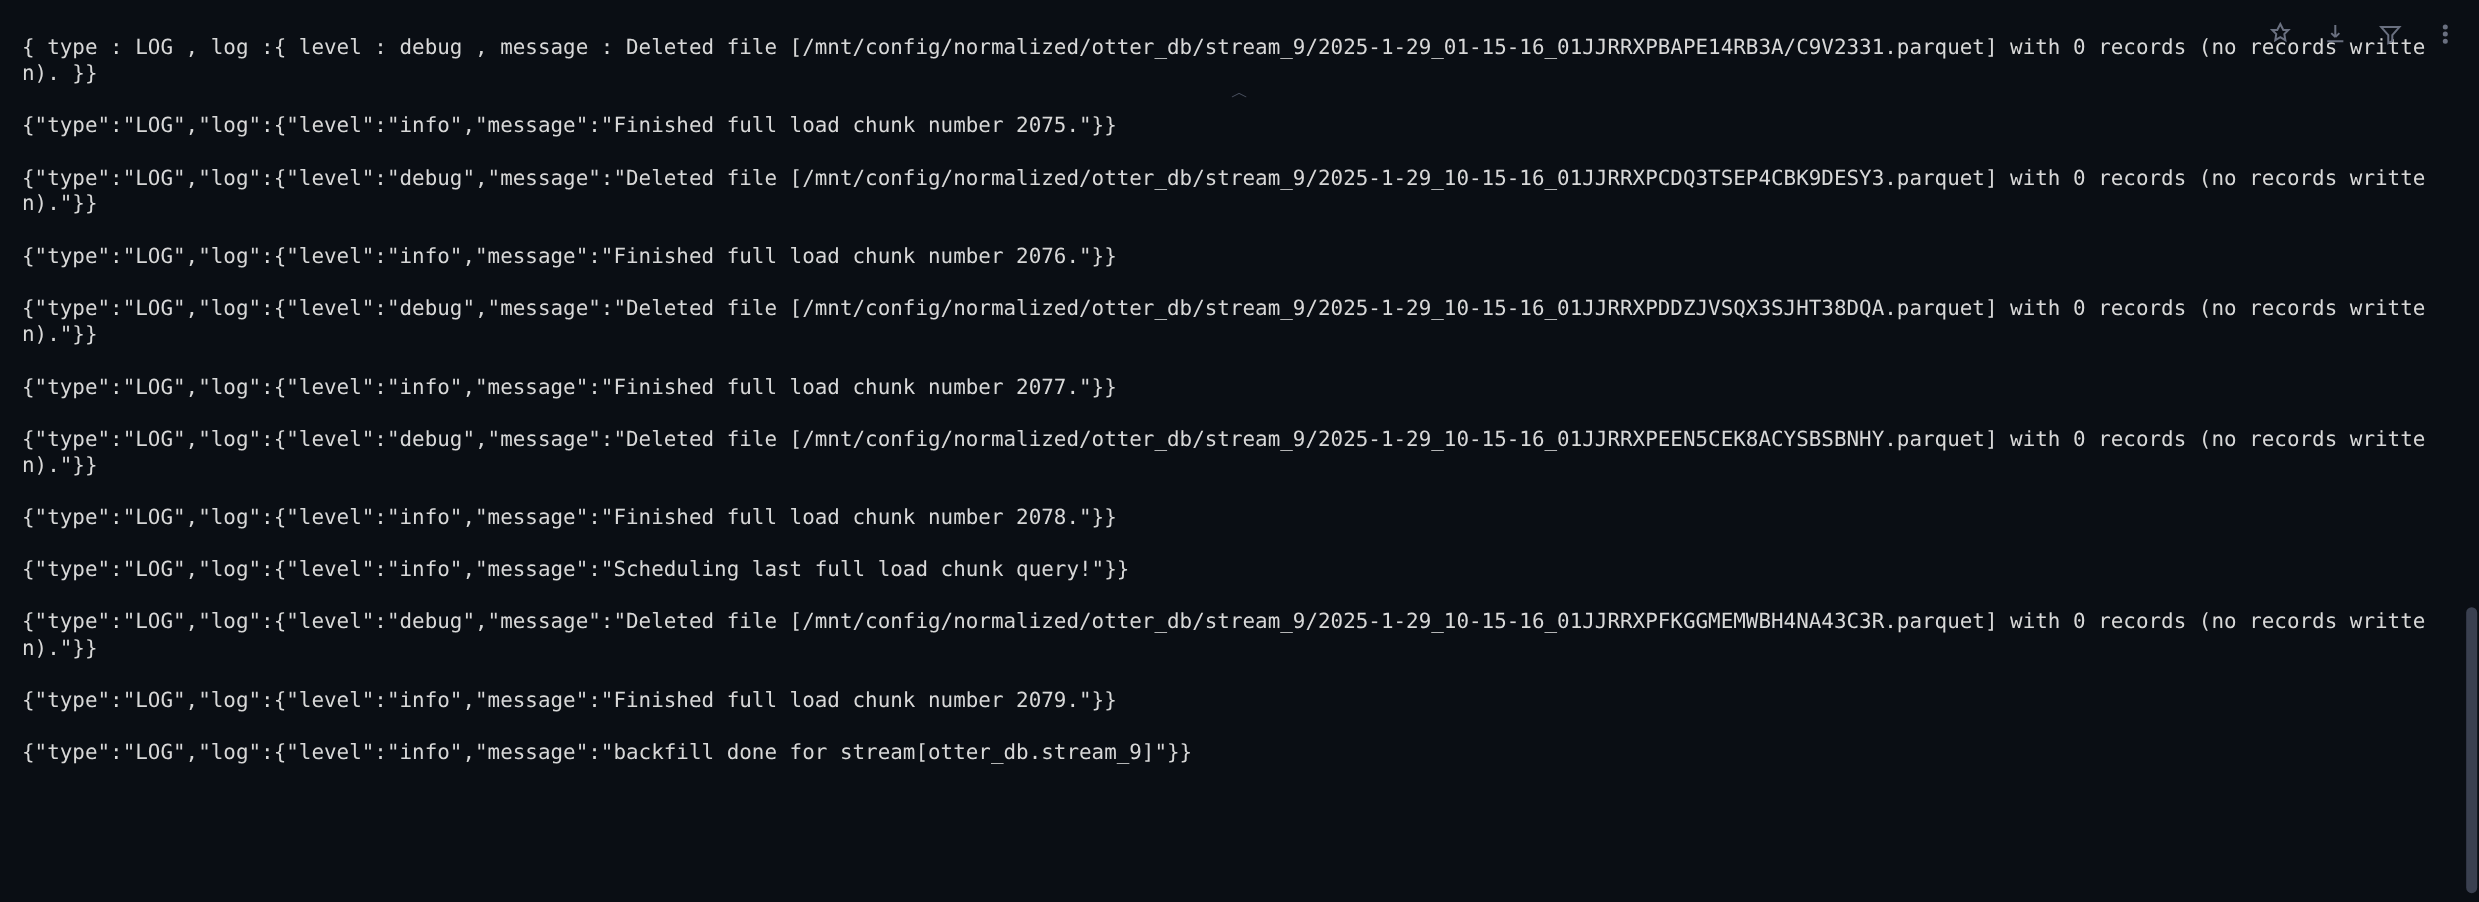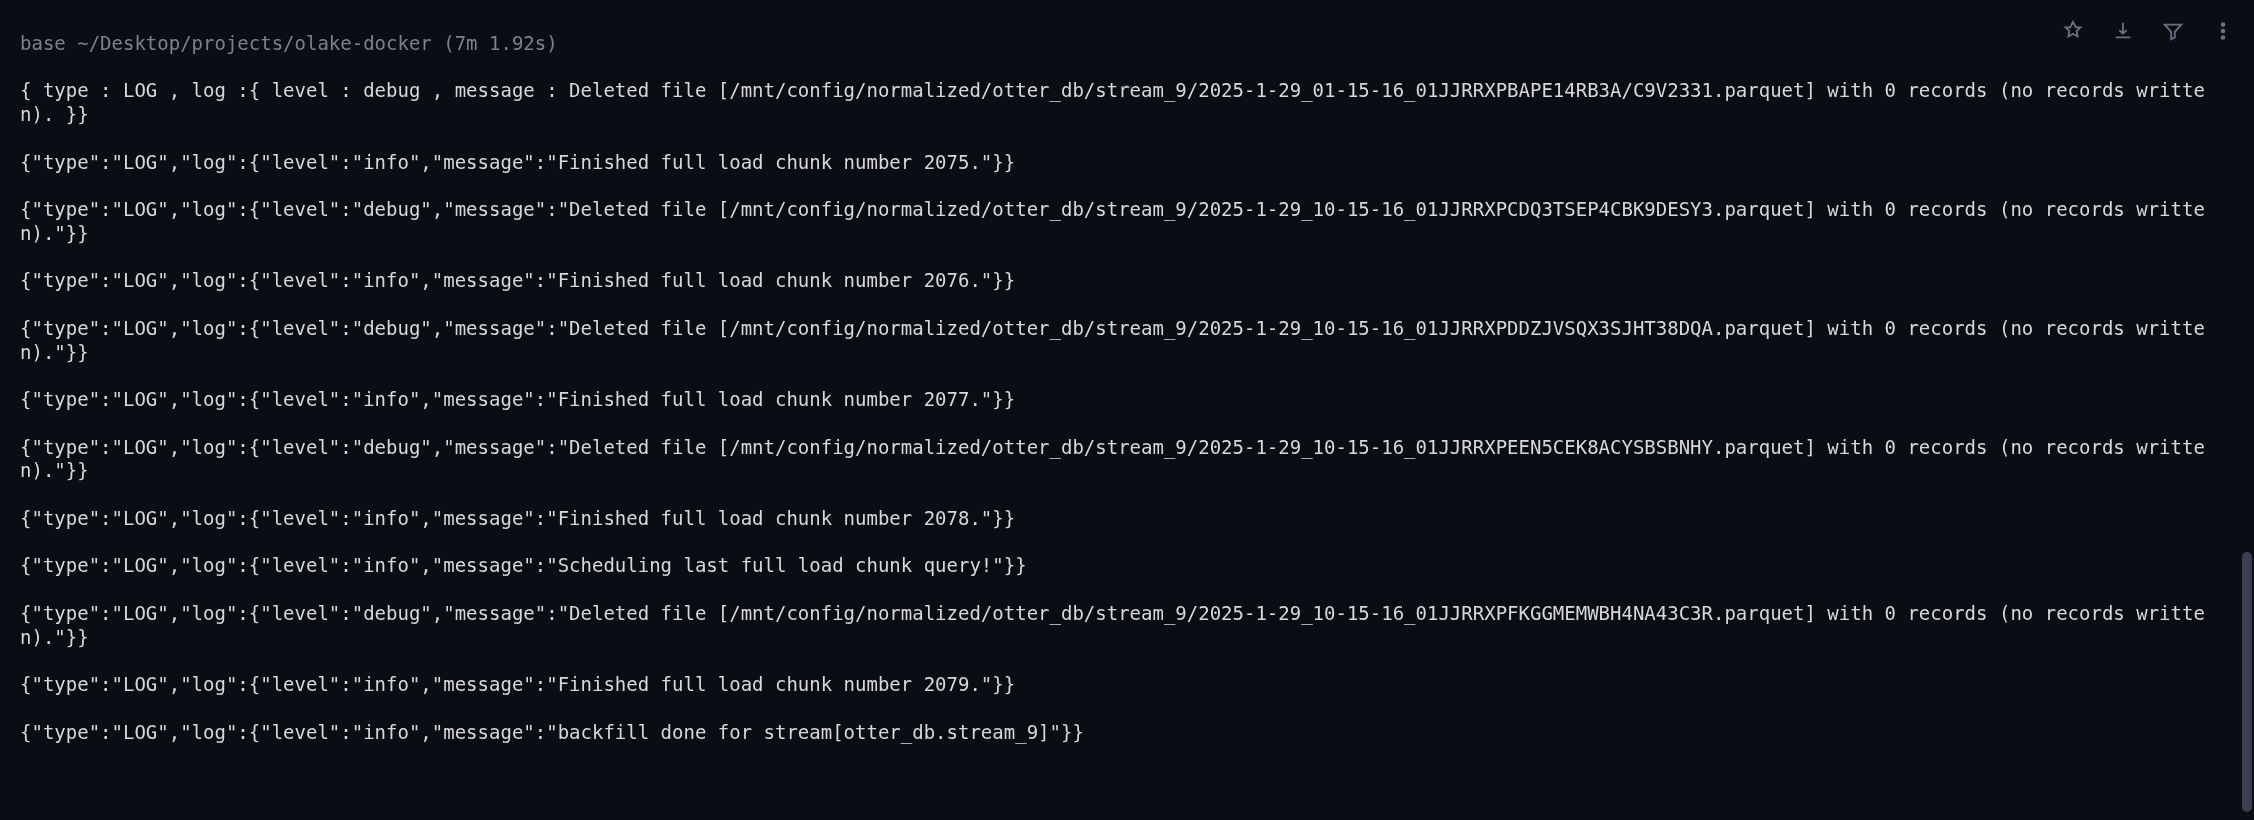--- a/index.html
+++ b/index.html
@@ -104,21 +104,20 @@
         <circle cx="12" cy="5" r="1.5" fill="currentColor"></circle>
         <circle cx="12" cy="12" r="1.5" fill="currentColor"></circle>
         <circle cx="12" cy="19" r="1.5" fill="currentColor"></circle>
       </svg>
   </div>
 </div>
 
 <div class="chevron-up">︿</div>
 
 <div class="terminal">
-<div class="prompt-line">base ~/Desktop/projects/olake-docker (7m 1.92s)</div>
 <div class="log-line">{ type : LOG , log :{ level : debug , message : Deleted file [/mnt/config/normalized/otter_db/stream_9/2025-1-29_01-15-16_01JJRRXPBAPE14RB3A/C9V2331.parquet] with 0 records (no records written). }}</div>
 <div class="log-line">{"type":"LOG","log":{"level":"info","message":"Finished full load chunk number 2075."}}</div>
 <div class="log-line">{"type":"LOG","log":{"level":"debug","message":"Deleted file [/mnt/config/normalized/otter_db/stream_9/2025-1-29_10-15-16_01JJRRXPCDQ3TSEP4CBK9DESY3.parquet] with 0 records (no records written)."}}</div>
 <div class="log-line">{"type":"LOG","log":{"level":"info","message":"Finished full load chunk number 2076."}}</div>
 <div class="log-line">{"type":"LOG","log":{"level":"debug","message":"Deleted file [/mnt/config/normalized/otter_db/stream_9/2025-1-29_10-15-16_01JJRRXPDDZJVSQX3SJHT38DQA.parquet] with 0 records (no records written)."}}</div>
 <div class="log-line">{"type":"LOG","log":{"level":"info","message":"Finished full load chunk number 2077."}}</div>
 <div class="log-line">{"type":"LOG","log":{"level":"debug","message":"Deleted file [/mnt/config/normalized/otter_db/stream_9/2025-1-29_10-15-16_01JJRRXPEEN5CEK8ACYSBSBNHY.parquet] with 0 records (no records written)."}}</div>
 <div class="log-line">{"type":"LOG","log":{"level":"info","message":"Finished full load chunk number 2078."}}</div>
 <div class="log-line">{"type":"LOG","log":{"level":"info","message":"Scheduling last full load chunk query!"}}</div>
 <div class="log-line">{"type":"LOG","log":{"level":"debug","message":"Deleted file [/mnt/config/normalized/otter_db/stream_9/2025-1-29_10-15-16_01JJRRXPFKGGMEMWBH4NA43C3R.parquet] with 0 records (no records written)."}}</div>

